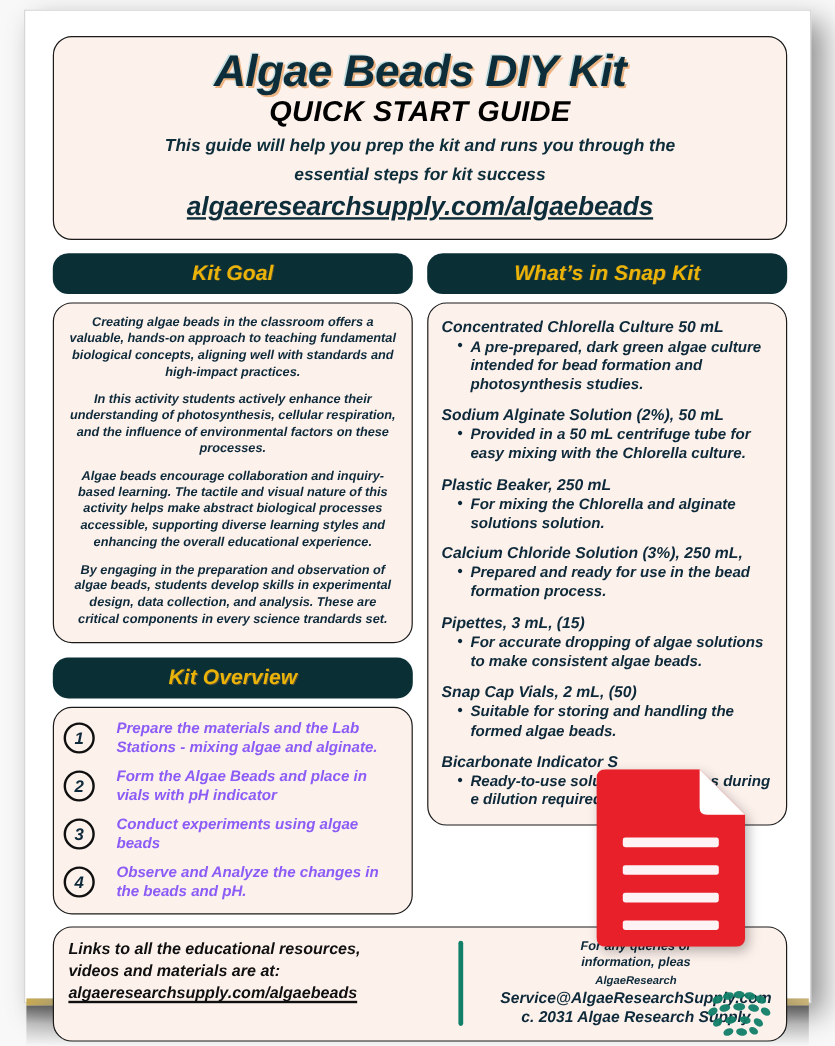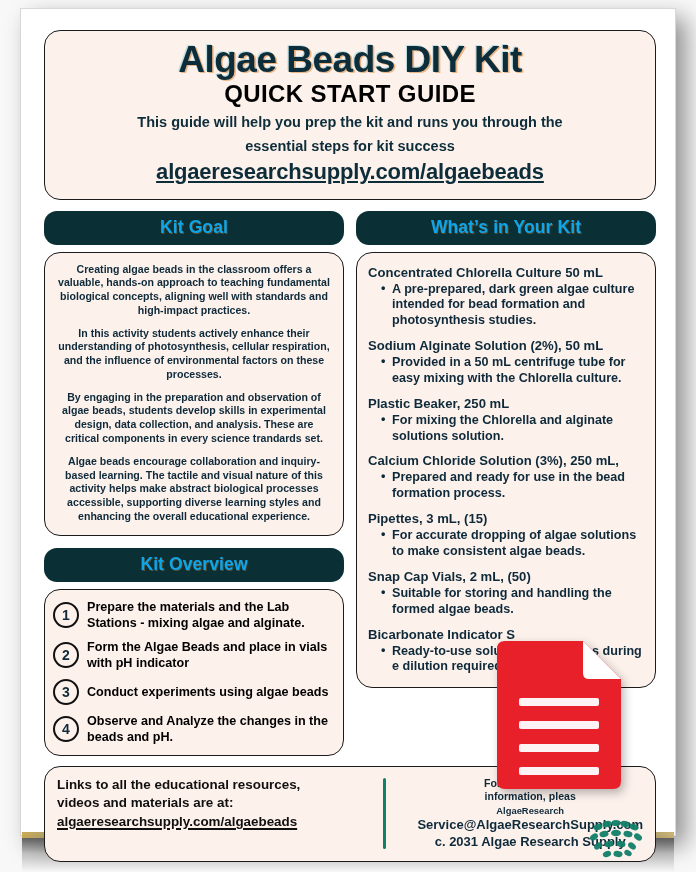--- a/index.html
+++ b/index.html
@@ -12,20 +12,21 @@
     font-family: "Liberation Sans", sans-serif;
   }
 
   
   #viewport {
     position: relative;
     width: 696px;
     height: 872px;
     background: #f8f8f8;
     overflow: hidden;
+    font-style: italic;
   }
 
   #page-shadow {
     position: absolute;
     left: 20px;
     top: 8px;
     width: 656px;
     height: 828px;
     background: #ffffff;
     border: 1px solid #d7d7d7;
@@ -111,21 +112,21 @@
   
   #columns {
     display: flex;
     gap: 12px;
     margin-top: 11px;
   }
   .col { width: 50%; display: flex; flex-direction: column; }
 
   .section-bar {
     background: #0a3036;
-    color: #0ea5e9;
+    color: #eab308;
     border-radius: 13px;
     text-align: center;
     font-size: 17.5px;
     font-weight: 700;
     padding: 6px 4px 7px 4px;
     letter-spacing: .1px;
     text-shadow: .8px .6px 0 rgba(224,132,45,.35);
   }
 
   .panel {
@@ -185,22 +186,23 @@
     font-size: 14px;
     font-weight: 700;
     display: flex;
     align-items: center;
     justify-content: center;
     line-height: 1;
   }
   .step-text {
     font-size: 12.6px;
     font-weight: 700;
-    color: #000000;
+    color: #8b5cf6;
     line-height: 1.28;
+    margin-left: 10px;
   }
 
   
   #footer-card {
     margin-top: 10px;
     display: flex;
     align-items: stretch;
     padding: 9px 12px 10px 12px;
     gap: 19px;
   }
@@ -294,22 +296,22 @@
 
     <div id="columns">
 
       <div class="col">
 
         <div class="section-bar">Kit Goal</div>
 
         <div class="card panel">
           <div class="goal-p">Creating algae beads in the classroom offers a valuable, hands-on approach to teaching fundamental biological concepts, aligning well with standards and high-impact practices.</div>
           <div class="goal-p">In this activity students actively enhance their understanding of photosynthesis, cellular respiration, and the influence of environmental factors on these processes.</div>
+          <div class="goal-p">Algae beads encourage collaboration and inquiry-based learning. The tactile and visual nature of this activity helps make abstract biological processes accessible, supporting diverse learning styles and enhancing the overall educational experience.</div>
           <div class="goal-p">By engaging in the preparation and observation of algae beads, students develop skills in experimental design, data collection, and analysis. These are critical components in every science trandards set.</div>
-          <div class="goal-p">Algae beads encourage collaboration and inquiry-based learning. The tactile and visual nature of this activity helps make abstract biological processes accessible, supporting diverse learning styles and enhancing the overall educational experience.</div>
         </div>
 
         <div class="section-bar" style="margin-top:12px;">Kit Overview</div>
 
         <div class="card panel" id="overview-panel">
           <div class="step">
             <div class="step-num">1</div>
             <div class="step-text">Prepare the materials and the Lab Stations - mixing algae and alginate.</div>
           </div>
           <div class="step">
@@ -323,21 +325,21 @@
           <div class="step">
             <div class="step-num">4</div>
             <div class="step-text">Observe and Analyze the changes in the beads and pH.</div>
           </div>
         </div>
 
       </div>
 
       <div class="col">
 
-        <div class="section-bar">What’s in Your Kit</div>
+        <div class="section-bar">What’s in Snap Kit</div>
 
         <div class="card panel" style="padding:12px 11px 12px 11px;">
           <div class="kit-item">
             <div class="kit-title">Concentrated Chlorella Culture 50 mL</div>
             <div class="kit-desc">A pre-prepared, dark green algae culture intended for bead formation and photosynthesis studies.</div>
           </div>
           <div class="kit-item">
             <div class="kit-title">Sodium Alginate Solution (2%), 50 mL</div>
             <div class="kit-desc">Provided in a 50 mL centrifuge tube for easy mixing with the Chlorella culture.</div>
           </div>

